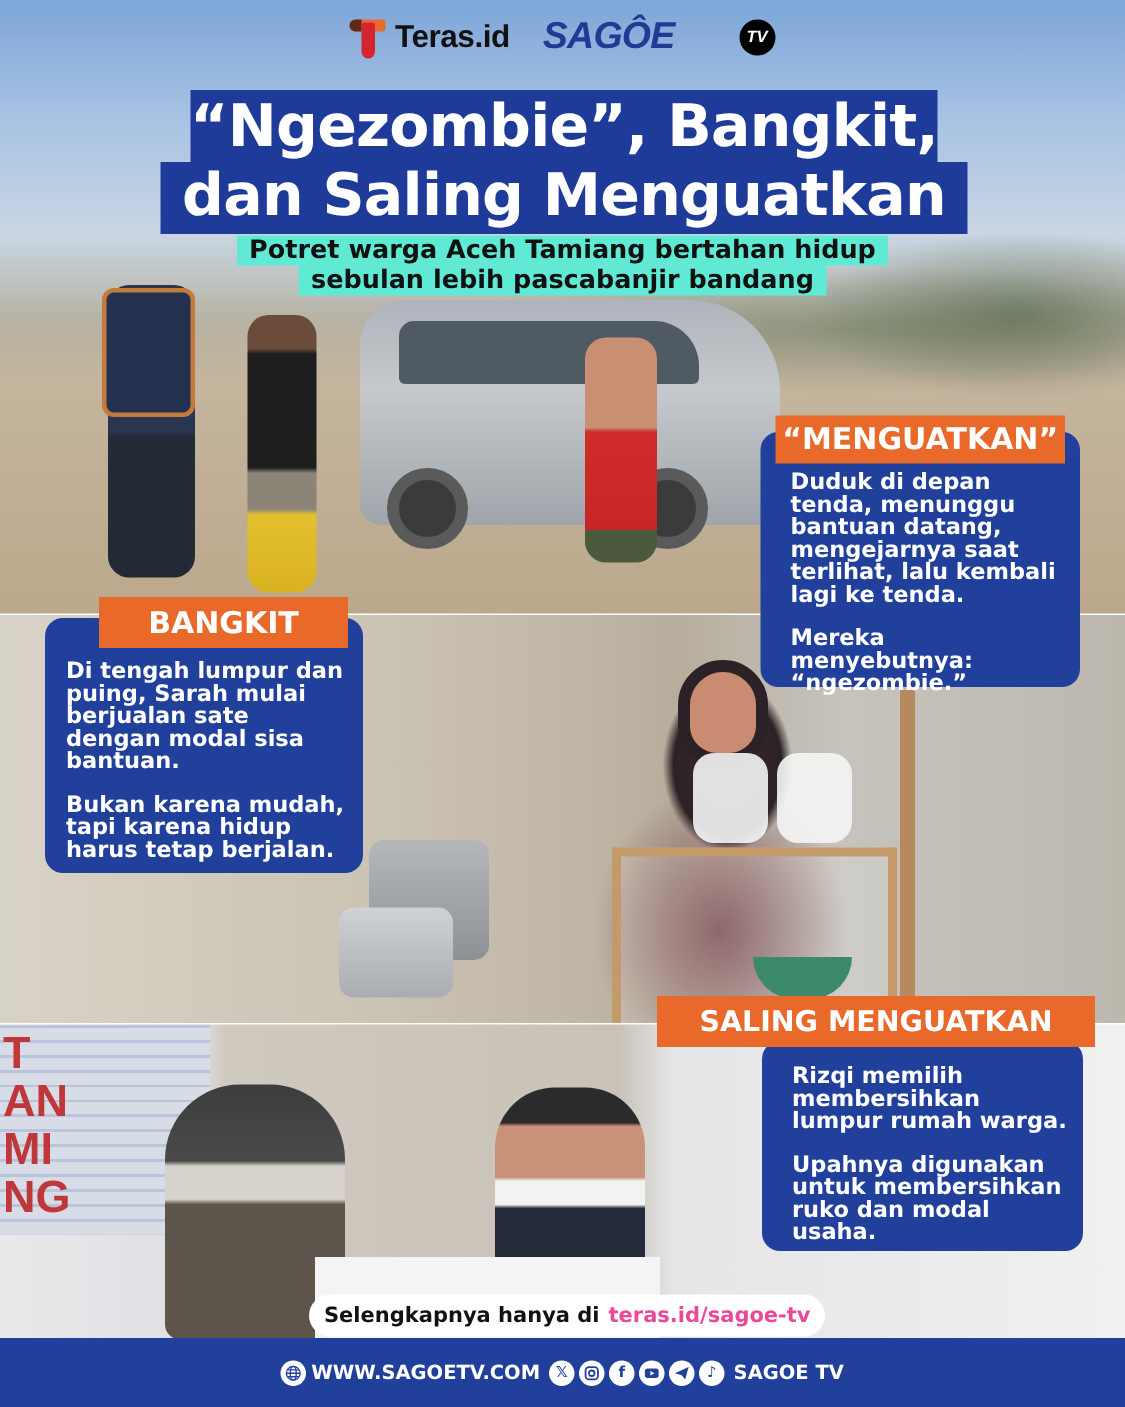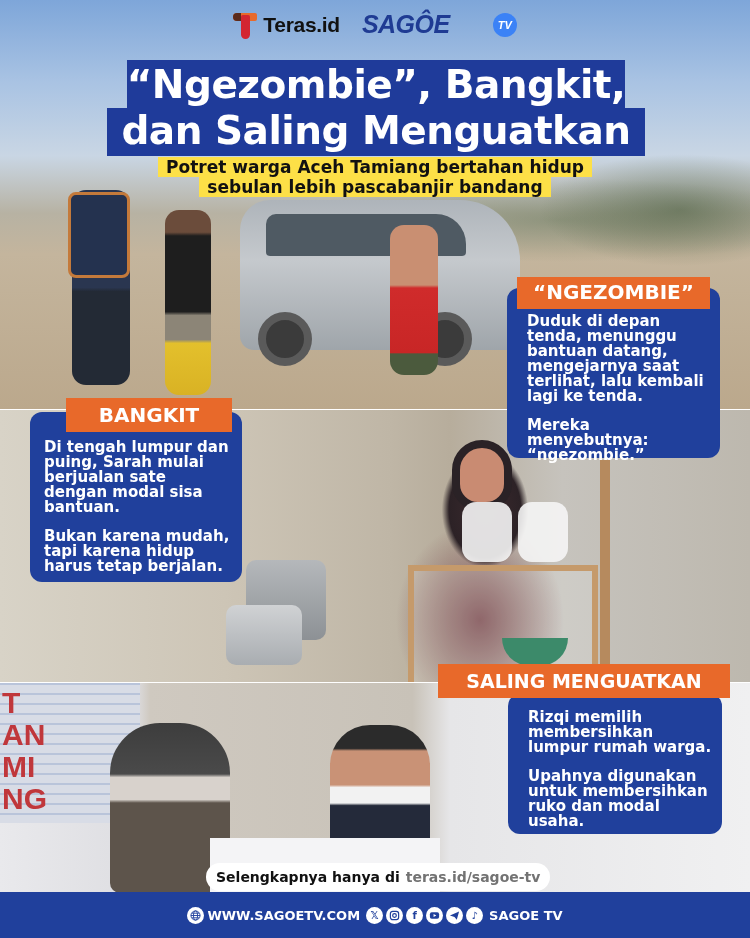--- a/index.html
+++ b/index.html
@@ -67,49 +67,49 @@
   
   .logos { position: absolute; top: 10px; left: 0; width: 750px; display: flex; justify-content: center; align-items: center; gap: 22px; }
   .teras { display: flex; align-items: center; gap: 6px; }
   .teras-mark { position: relative; width: 24px; height: 28px; }
   .teras-mark .bar { position: absolute; left: 0; top: 2px; width: 24px; height: 8px; background: #e86a2b; border-radius: 4px 2px 2px 4px; }
   .teras-mark .stem { position: absolute; left: 8px; top: 4px; width: 9px; height: 24px; background: #d32631; border-radius: 2px 2px 5px 5px; }
   .teras-mark .dark { position: absolute; left: 0; top: 2px; width: 8px; height: 8px; background: #5a2a1c; border-radius: 4px 0 0 4px; }
   .teras-text { font-family: "Liberation Sans", sans-serif; font-weight: 700; font-size: 21px; color: #111; letter-spacing: -0.3px; }
   .sagoe { display: flex; align-items: center; gap: 42px; }
   .sagoe-text { font-family: "Liberation Sans", sans-serif; font-weight: 900; font-size: 25px; color: #1f3b93; letter-spacing: -0.5px; font-style: italic; }
-  .tv-badge { width: 24px; height: 24px; border-radius: 50%; background: #3b82f6; color: #fff; display: flex; align-items: center; justify-content: center; font-size: 11px; font-weight: 700; font-family: "Liberation Sans", sans-serif; margin-left: 1px; font-style: italic; }
+  .tv-badge { width: 24px; height: 24px; border-radius: 50%; background: #000000; color: #fff; display: flex; align-items: center; justify-content: center; font-size: 11px; font-weight: 700; font-family: "Liberation Sans", sans-serif; margin-left: 1px; font-style: italic; }
 
   
   .headline { position: absolute; left: 70px; top: 60px; width: 612px; text-align: center; }
   .headline-line { display: inline-block; background: #1f3b9a; color: #fff; font-family: "DejaVu Sans", sans-serif; font-weight: 700; font-size: 39px; line-height: 46px; padding: 0 12px; letter-spacing: -0.5px; }
   .headline-line.l1 { padding: 2px 0 0; }
   .headline-line.l2 { padding: 0 14px 2px; }
 
   .subtitle { position: absolute; left: 0; top: 157px; width: 750px; text-align: center; }
-  .subtitle-line { display: inline-block; background: #fde047; color: #111; font-family: "DejaVu Sans", sans-serif; font-weight: 700; font-size: 17px; line-height: 20px; padding: 0 8px; }
+  .subtitle-line { display: inline-block; background: #5eead4; color: #111; font-family: "DejaVu Sans", sans-serif; font-weight: 700; font-size: 17px; line-height: 20px; padding: 0 8px; }
 
   
   .card { position: absolute; background: #20409c; border-radius: 12px; color: #fff; font-family: "DejaVu Sans", sans-serif; font-weight: 700; font-size: 15px; line-height: 15px; }
   .card p { margin: 0; }
   .card p + p { margin-top: 14px; }
   .tag { position: absolute; background: #e8692a; color: #fff; font-family: "DejaVu Sans", sans-serif; font-weight: 700; font-size: 20px; line-height: 30px; text-align: center; white-space: nowrap; }
 
   .card-ngezombie { left: 507px; top: 288px; width: 213px; height: 170px; padding: 26px 12px 0 20px; }
   .tag-ngezombie { left: 517px; top: 277px; width: 193px; height: 32px; font-size: 20px; }
 
   .card-bangkit { left: 30px; top: 412px; width: 212px; height: 170px; padding: 28px 10px 0 14px; }
   .tag-bangkit { left: 66px; top: 398px; width: 166px; height: 34px; font-size: 20px; line-height: 34px; }
 
   .card-saling { left: 508px; top: 694px; width: 214px; height: 140px; padding: 16px 10px 0 20px; }
   .tag-saling { left: 438px; top: 664px; width: 292px; height: 34px; font-size: 19px; line-height: 34px; }
 
   
   .cta { position: absolute; left: 206px; top: 863px; height: 28px; padding: 0 10px; background: #fff; border-radius: 14px; display: flex; align-items: center; gap: 6px; font-family: "DejaVu Sans", sans-serif; font-weight: 700; font-size: 14px; color: #111; }
-  .cta .link { color: #737373; }
+  .cta .link { color: #ec4899; }
 
   
   .footer { position: absolute; left: 0; top: 892px; width: 750px; height: 46px; background: #20409c; display: flex; align-items: center; justify-content: center; gap: 3px; color: #fff; font-family: "DejaVu Sans", sans-serif; font-weight: 700; font-size: 13px; }
   .f-icon { width: 17px; height: 17px; border-radius: 50%; background: #fff; color: #20409c; display: inline-flex; align-items: center; justify-content: center; font-size: 10px; font-weight: 700; }
   .f-icon svg { width: 11px; height: 11px; }
   .footer .site { margin-right: 3px; }
   .footer .brand { margin-left: 3px; }
 </style>
 </head>
 <body>
@@ -174,21 +174,21 @@
 
   <div class="subtitle">
     <span class="subtitle-line">Potret warga Aceh Tamiang bertahan hidup</span><br>
     <span class="subtitle-line">sebulan lebih pascabanjir bandang</span>
   </div>
 
   <div class="card card-ngezombie">
     <p>Duduk di depan tenda, menunggu bantuan datang, mengejarnya saat terlihat, lalu kembali lagi ke tenda.</p>
     <p>Mereka menyebutnya: “ngezombie.”</p>
   </div>
-  <div class="tag tag-ngezombie">“NGEZOMBIE”</div>
+  <div class="tag tag-ngezombie">“MENGUATKAN”</div>
 
   <div class="card card-bangkit">
     <p>Di tengah lumpur dan puing, Sarah mulai berjualan sate dengan modal sisa bantuan.</p>
     <p>Bukan karena mudah, tapi karena hidup harus tetap berjalan.</p>
   </div>
   <div class="tag tag-bangkit">BANGKIT</div>
 
   <div class="card card-saling">
     <p>Rizqi memilih membersihkan lumpur rumah warga.</p>
     <p>Upahnya digunakan untuk membersihkan ruko dan modal usaha.</p>

